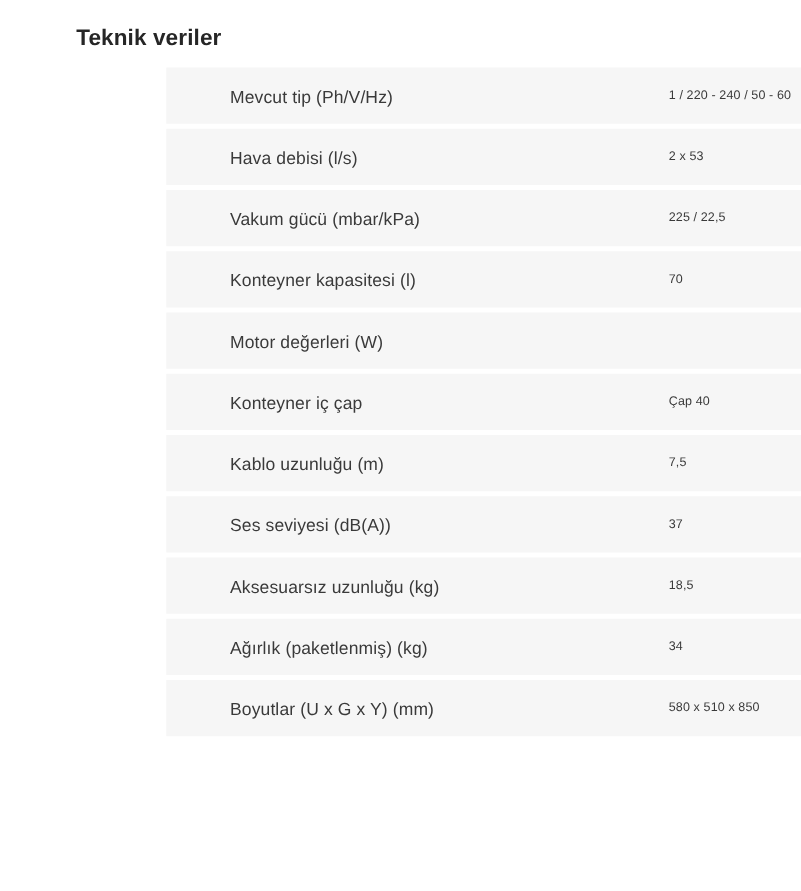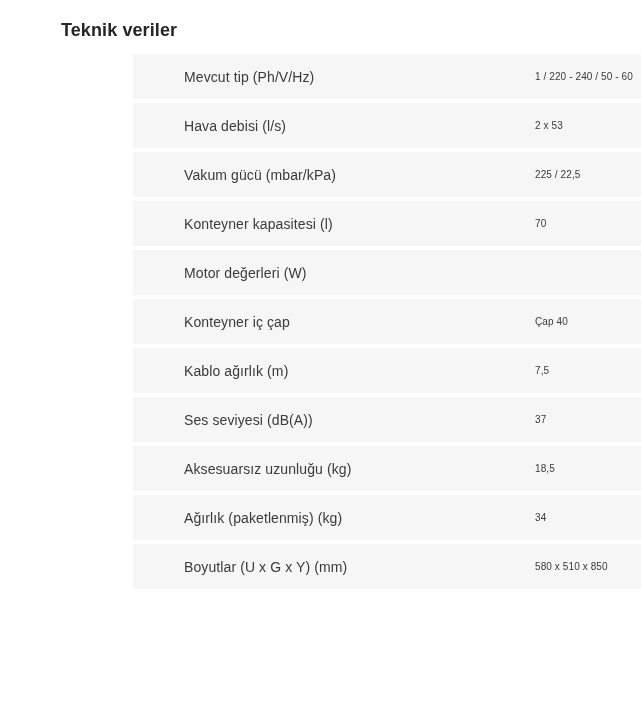--- a/index.html
+++ b/index.html
@@ -80,21 +80,21 @@
   <div class="spec-row">
     <div class="spec-label">Motor değerleri (W)</div>
   </div>
 
   <div class="spec-row">
     <div class="spec-label">Konteyner iç çap</div>
     <div class="spec-value">Çap 40</div>
   </div>
 
   <div class="spec-row">
-    <div class="spec-label">Kablo ağırlık (m)</div>
+    <div class="spec-label">Kablo uzunluğu (m)</div>
     <div class="spec-value">7,5</div>
   </div>
 
   <div class="spec-row">
     <div class="spec-label">Ses seviyesi (dB(A))</div>
     <div class="spec-value">37</div>
   </div>
 
   <div class="spec-row">
     <div class="spec-label">Aksesuarsız uzunluğu (kg)</div>

